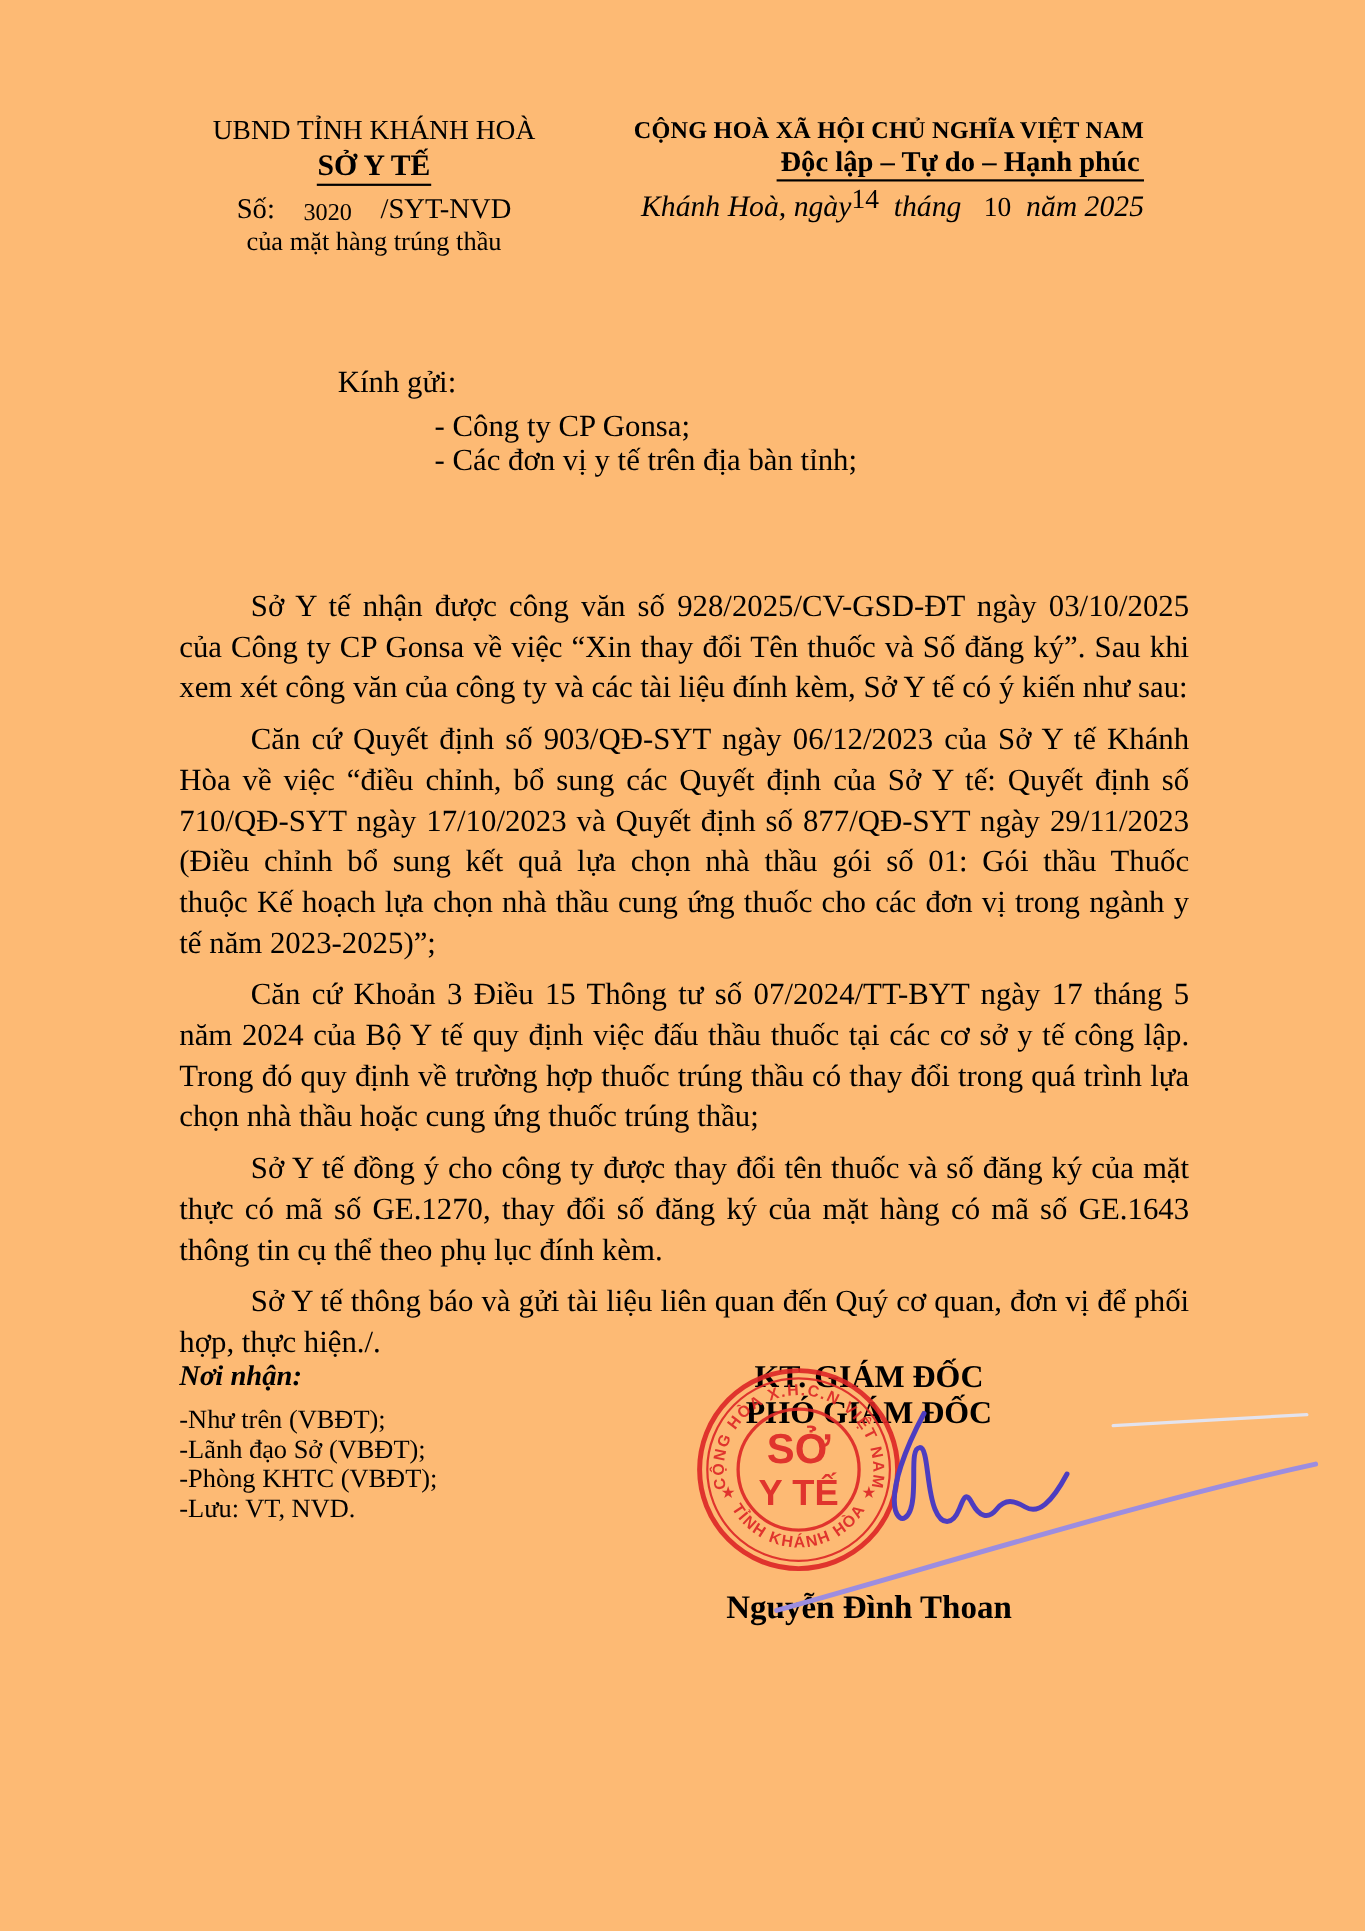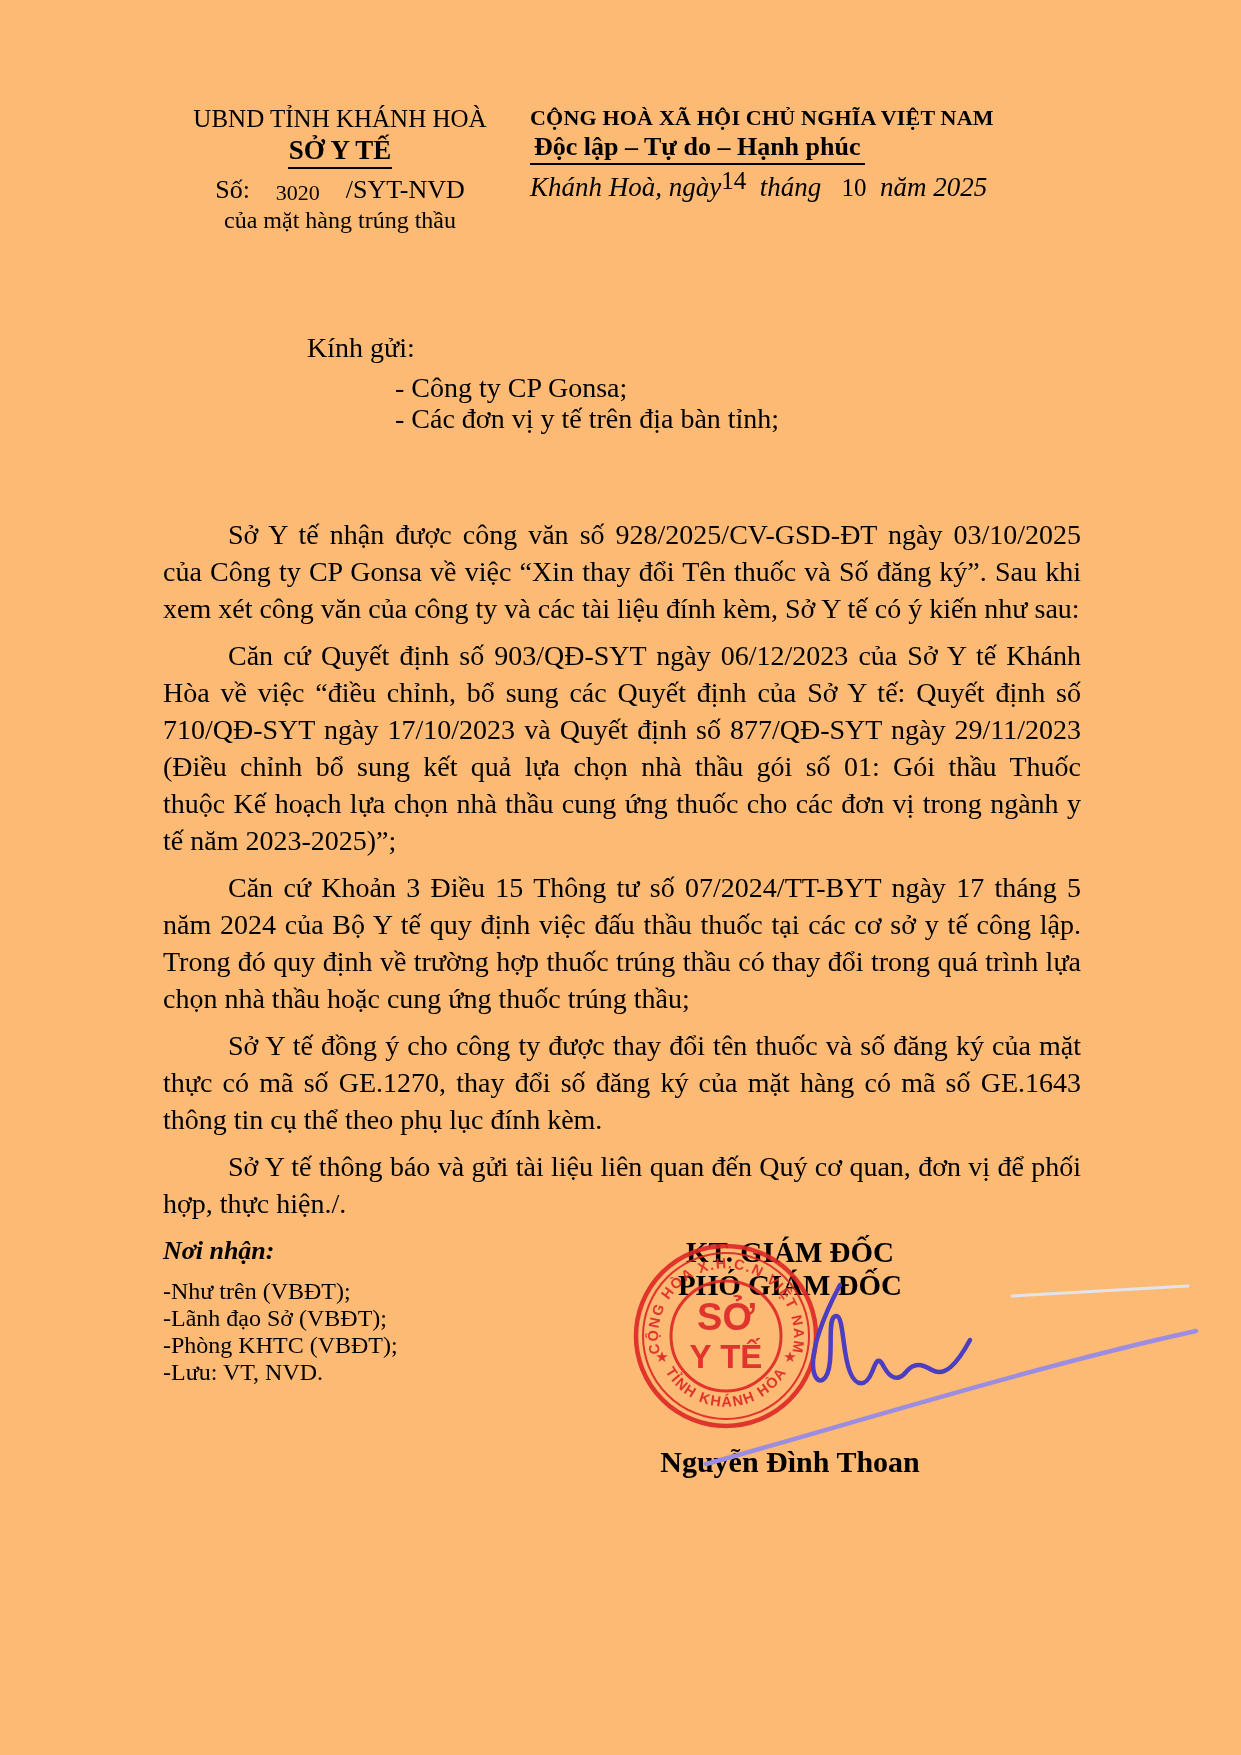--- a/index.html
+++ b/index.html
@@ -12,31 +12,31 @@
     overflow:hidden;
   }
   
   .hdr-left{position:absolute;left:172px;top:104px;width:336px;text-align:center;}
   .org-parent{font-size:25px;line-height:30px;}
   .org-name{font-size:27px;font-weight:bold;line-height:32px;}
   .org-underline{width:104px;border-top:2px solid #000;margin:1px auto 6px auto;height:0;}
   .doc-number-line{font-size:26px;line-height:30px;white-space:pre;}
   .doc-number-value{font-size:22px;display:inline-block;transform:translateY(2px);}
   .subject{font-size:24px;line-height:28px;}
-  .hdr-right{position:absolute;left:530px;top:104px;width:510px;text-align:left;font-family:Liberation Serif, serif;}
+  .hdr-right{position:absolute;left:530px;top:104px;width:510px;text-align:right;font-family:Liberation Serif, serif;}
   .motto1{font-size:22px;font-weight:bold;line-height:28px;letter-spacing:.2px;}
   .motto2{font-size:26px;font-weight:bold;line-height:30px;display:inline-block;border-bottom:2px solid #000;padding:0 4px 1px 4px;}
   .date-line{font-size:27px;font-style:italic;margin-top:7px;white-space:pre;}
   .date-day{font-style:normal;display:inline-block;transform:translateY(-7px);font-size:25px;}
   .date-month{font-style:normal;font-size:25px;}
   
   .kg-label{position:absolute;left:307px;top:332px;font-size:28px;}
   .kg-items{position:absolute;left:395px;top:372px;font-size:28px;line-height:31px;}
   
-  .body-text{position:absolute;left:163px;top:516px;width:918px;font-size:28px;}
+  .body-text{position:absolute;left:163px;top:533px;width:918px;font-size:28px;}
   .para{margin:0 0 10px 0;}
   .jline{height:37px;line-height:37px;overflow:hidden;text-align:justify;}
   .jline:not(.last)::after{content:"";display:inline-block;width:100%;height:0;}
   .jline.first{text-indent:65px;}
   .jline.last{text-align:left;}
   
   .noinhan{position:absolute;left:163px;top:1236px;}
   .noinhan-label{font-size:26px;font-weight:bold;font-style:italic;line-height:30px;}
   .noinhan-items{font-size:24px;line-height:27px;margin-top:12px;}
   .signblock{position:absolute;left:540px;top:1236px;width:500px;text-align:center;}

